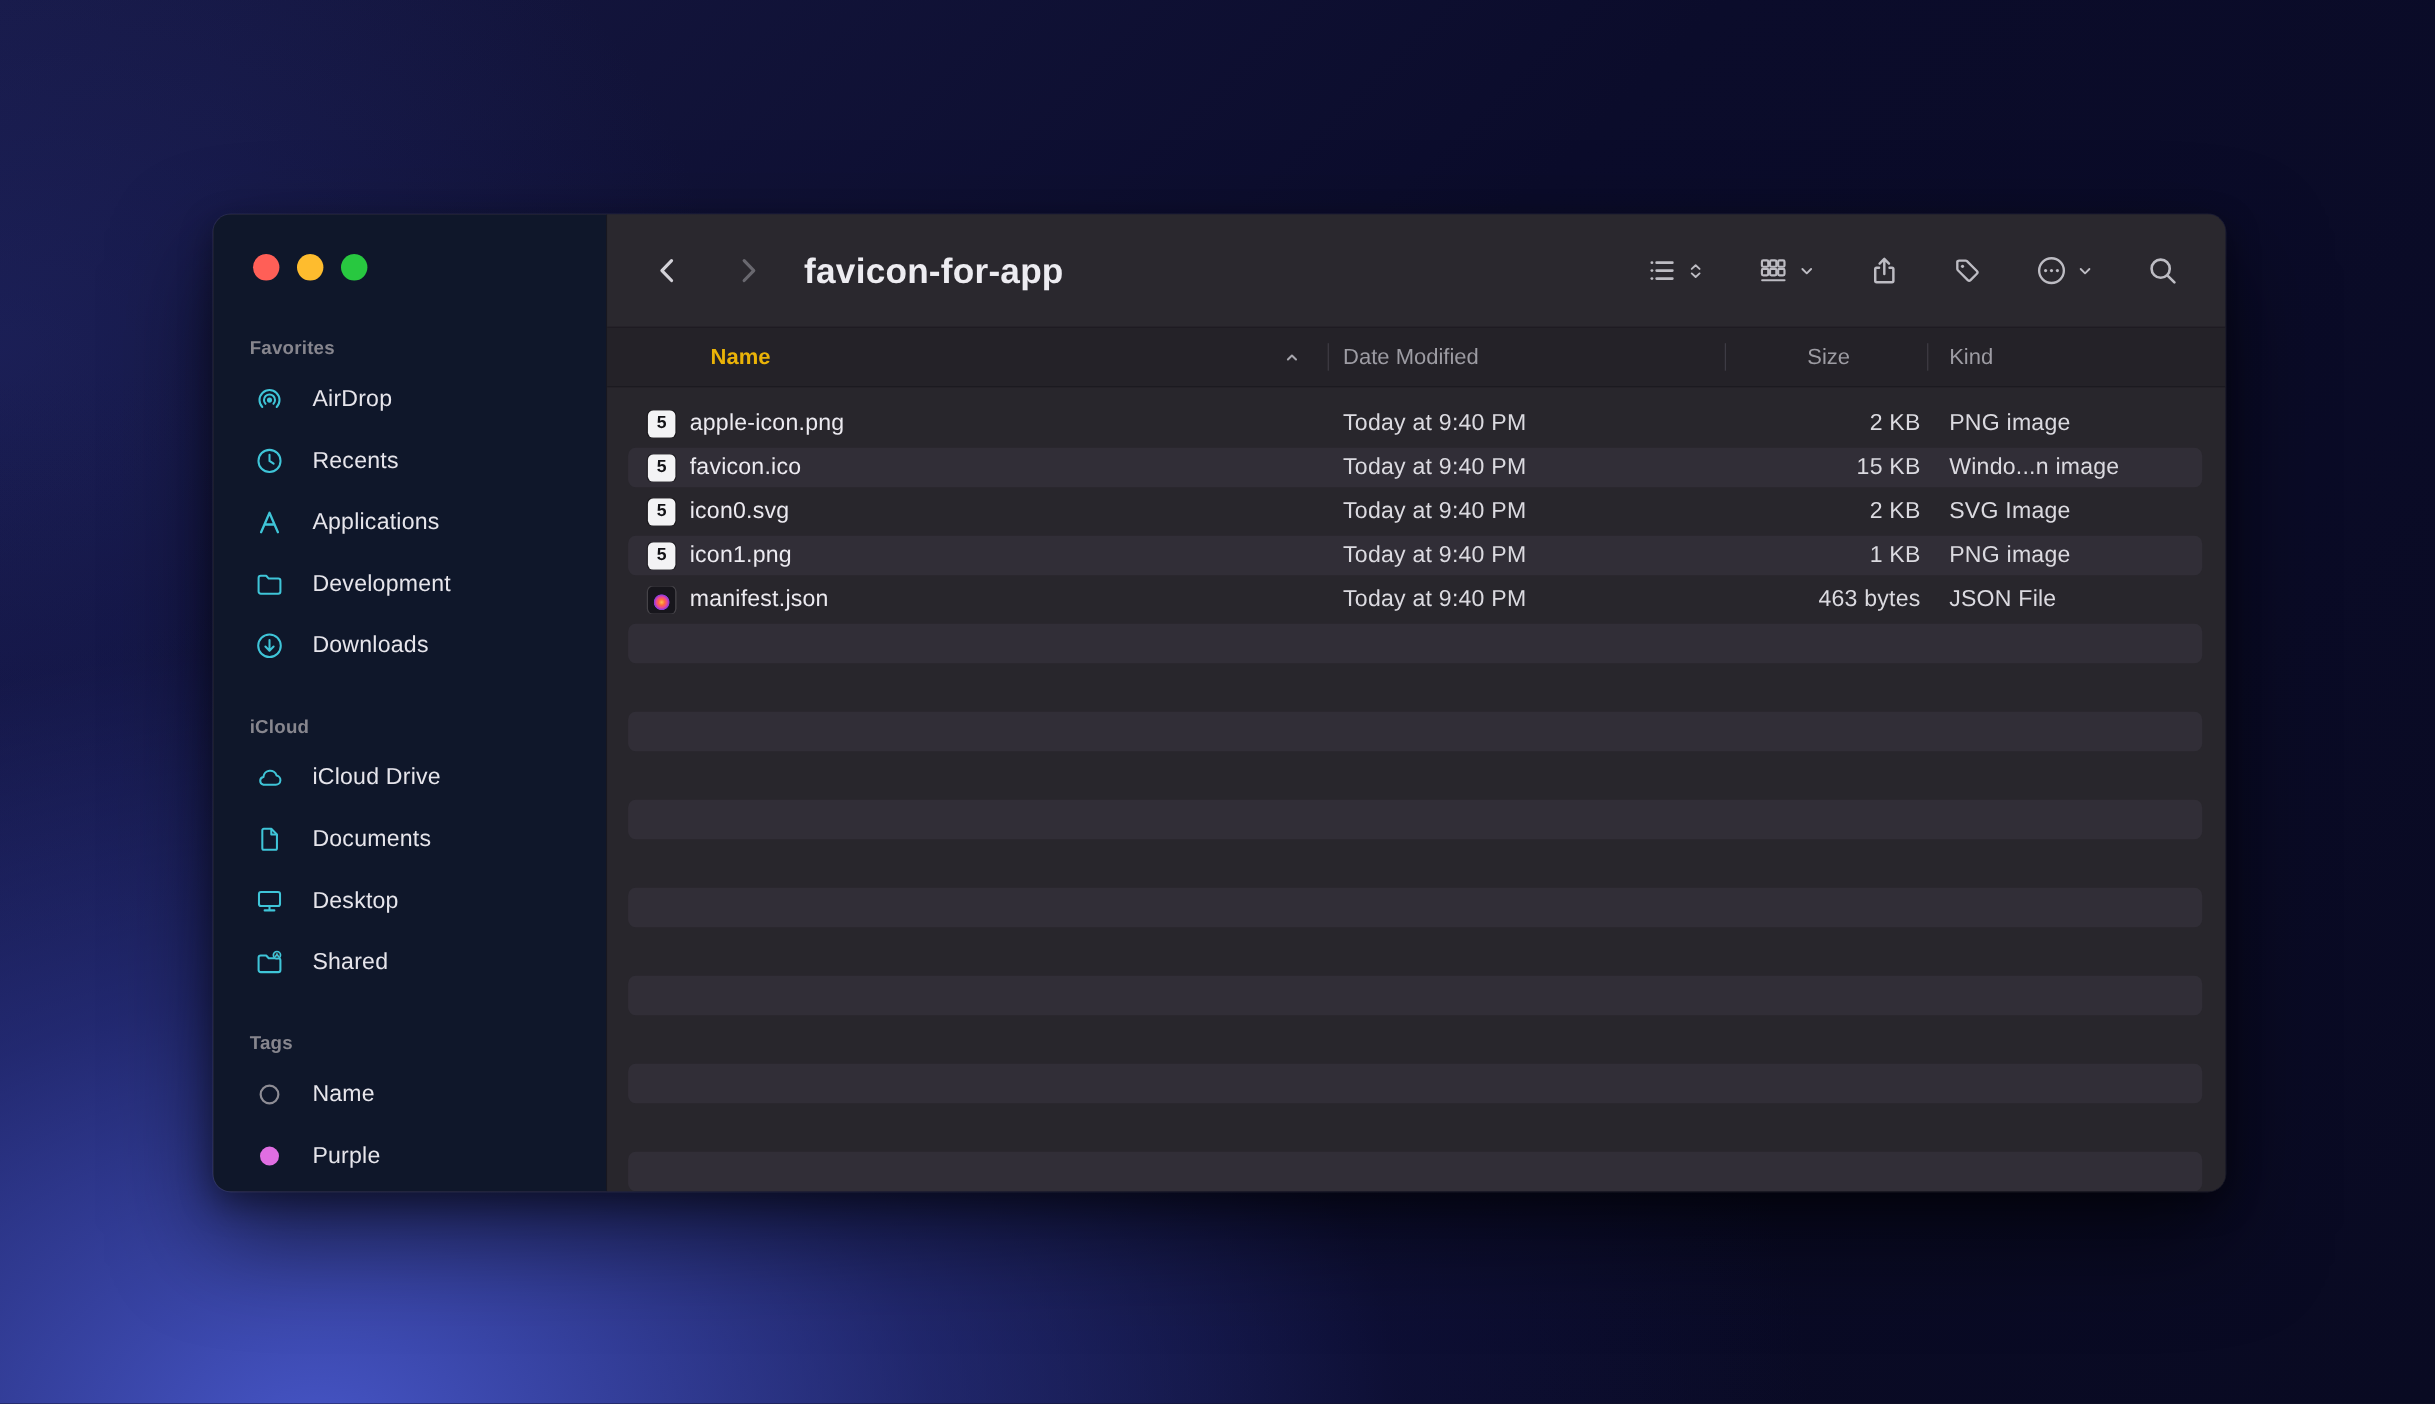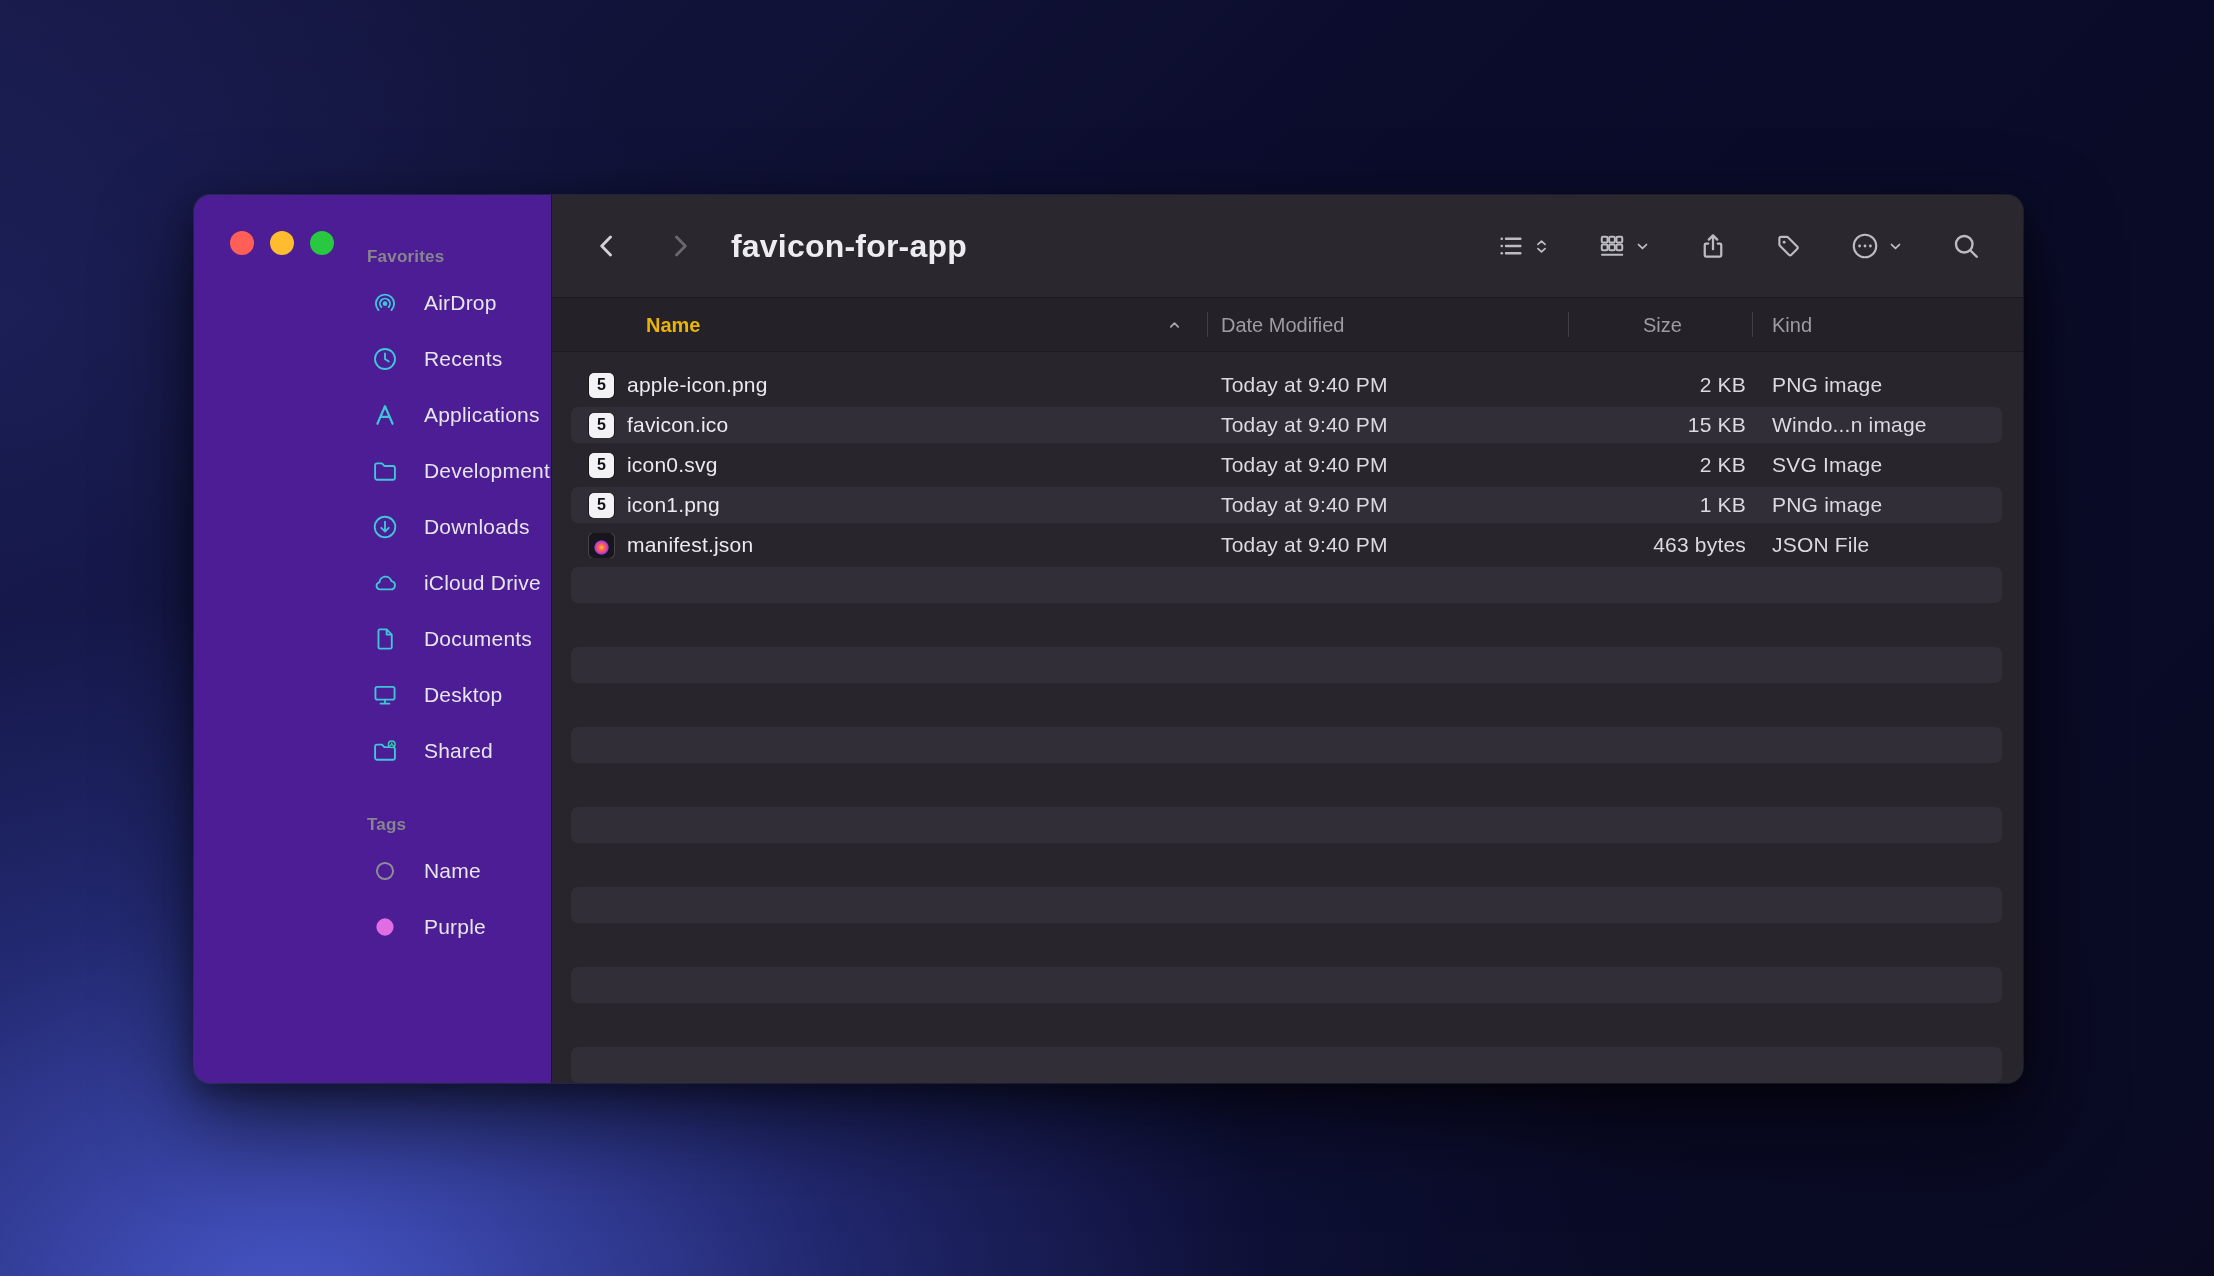--- a/index.html
+++ b/index.html
@@ -8,21 +8,21 @@
     background:#0a0b26;
     background-image:
       radial-gradient(1700px 1250px at 13% 103%, rgba(74,90,208,.95) 0%, rgba(47,57,152,.6) 33%, rgba(22,25,84,.3) 58%, rgba(10,11,38,0) 80%),
       radial-gradient(1100px 900px at 0% 25%, rgba(40,48,130,.35), rgba(10,11,38,0) 60%),
       linear-gradient(135deg, #161843 0%, #0b0c2b 45%, #090a22 100%);
     position:relative;
   }
   .window{position:absolute;left:194px;top:195px;width:1829px;height:888px;border-radius:16px;overflow:hidden;display:flex;background:#29272d;
     box-shadow:0 0 0 1px rgba(255,255,255,.08),0 40px 90px rgba(0,0,0,.55),0 10px 30px rgba(0,0,0,.4)}
   
-  .sidebar{width:357px;flex:none;background:#4c1d95;border-right:1px solid #191820;display:flex;flex-direction:row;overflow:hidden}
+  .sidebar{width:357px;flex:none;background:#0f172a;border-right:1px solid #191820;display:flex;flex-direction:column;overflow:hidden}
   .traffic{display:flex;gap:16px;padding:36px 0 0 36px}
   .light{width:24px;height:24px;border-radius:50%}
   .sb-heading{height:36px;margin-top:28px;display:flex;align-items:center;padding-left:33px;color:#87868e;font-size:17px;font-weight:700;letter-spacing:.2px}
   .sb-heading.first{margin-top:44px}
   .sb-item{height:56px;display:flex;align-items:center;padding-left:36px;gap:24px;color:#e6e5eb;font-size:21px;letter-spacing:.2px}
   .sb-icon{width:30px;height:30px;flex:none;display:flex;align-items:center;justify-content:center;color:#3fc5d8}
   .sb-icon svg{width:28px;height:28px}
   
   .main{flex:1;display:flex;flex-direction:column;background:#29272d;min-width:0}
   .toolbar{height:102px;flex:none;display:flex;align-items:center;padding:0 42px 0 40px;background:#2a282e;border-bottom:1px solid #1b1a20}
@@ -108,20 +108,21 @@
         </div>
         <div class="sb-item">
           <span class="sb-icon">
             <svg viewBox="0 0 24 24" fill="none" stroke="currentColor" stroke-width="1.6" stroke-linecap="round" stroke-linejoin="round">
               <circle cx="12" cy="12" r="8.8"></circle>
               <path d="M12 7.5v8M8.8 12.7 12 15.9l3.2-3.2"></path>
             </svg>
           </span>
           <span>Downloads</span>
         </div>
+        <div class="sb-heading">iCloud</div>
         <div class="sb-item">
           <span class="sb-icon">
             <svg viewBox="0 0 24 24" fill="none" stroke="currentColor" stroke-width="1.6" stroke-linecap="round" stroke-linejoin="round">
               <path d="M7.3 17.5h9.6a3.6 3.6 0 0 0 .6-7.15 5.2 5.2 0 0 0-10.2 1.05A3.1 3.1 0 0 0 7.3 17.5z"></path>
             </svg>
           </span>
           <span>iCloud Drive</span>
         </div>
         <div class="sb-item">
           <span class="sb-icon">

